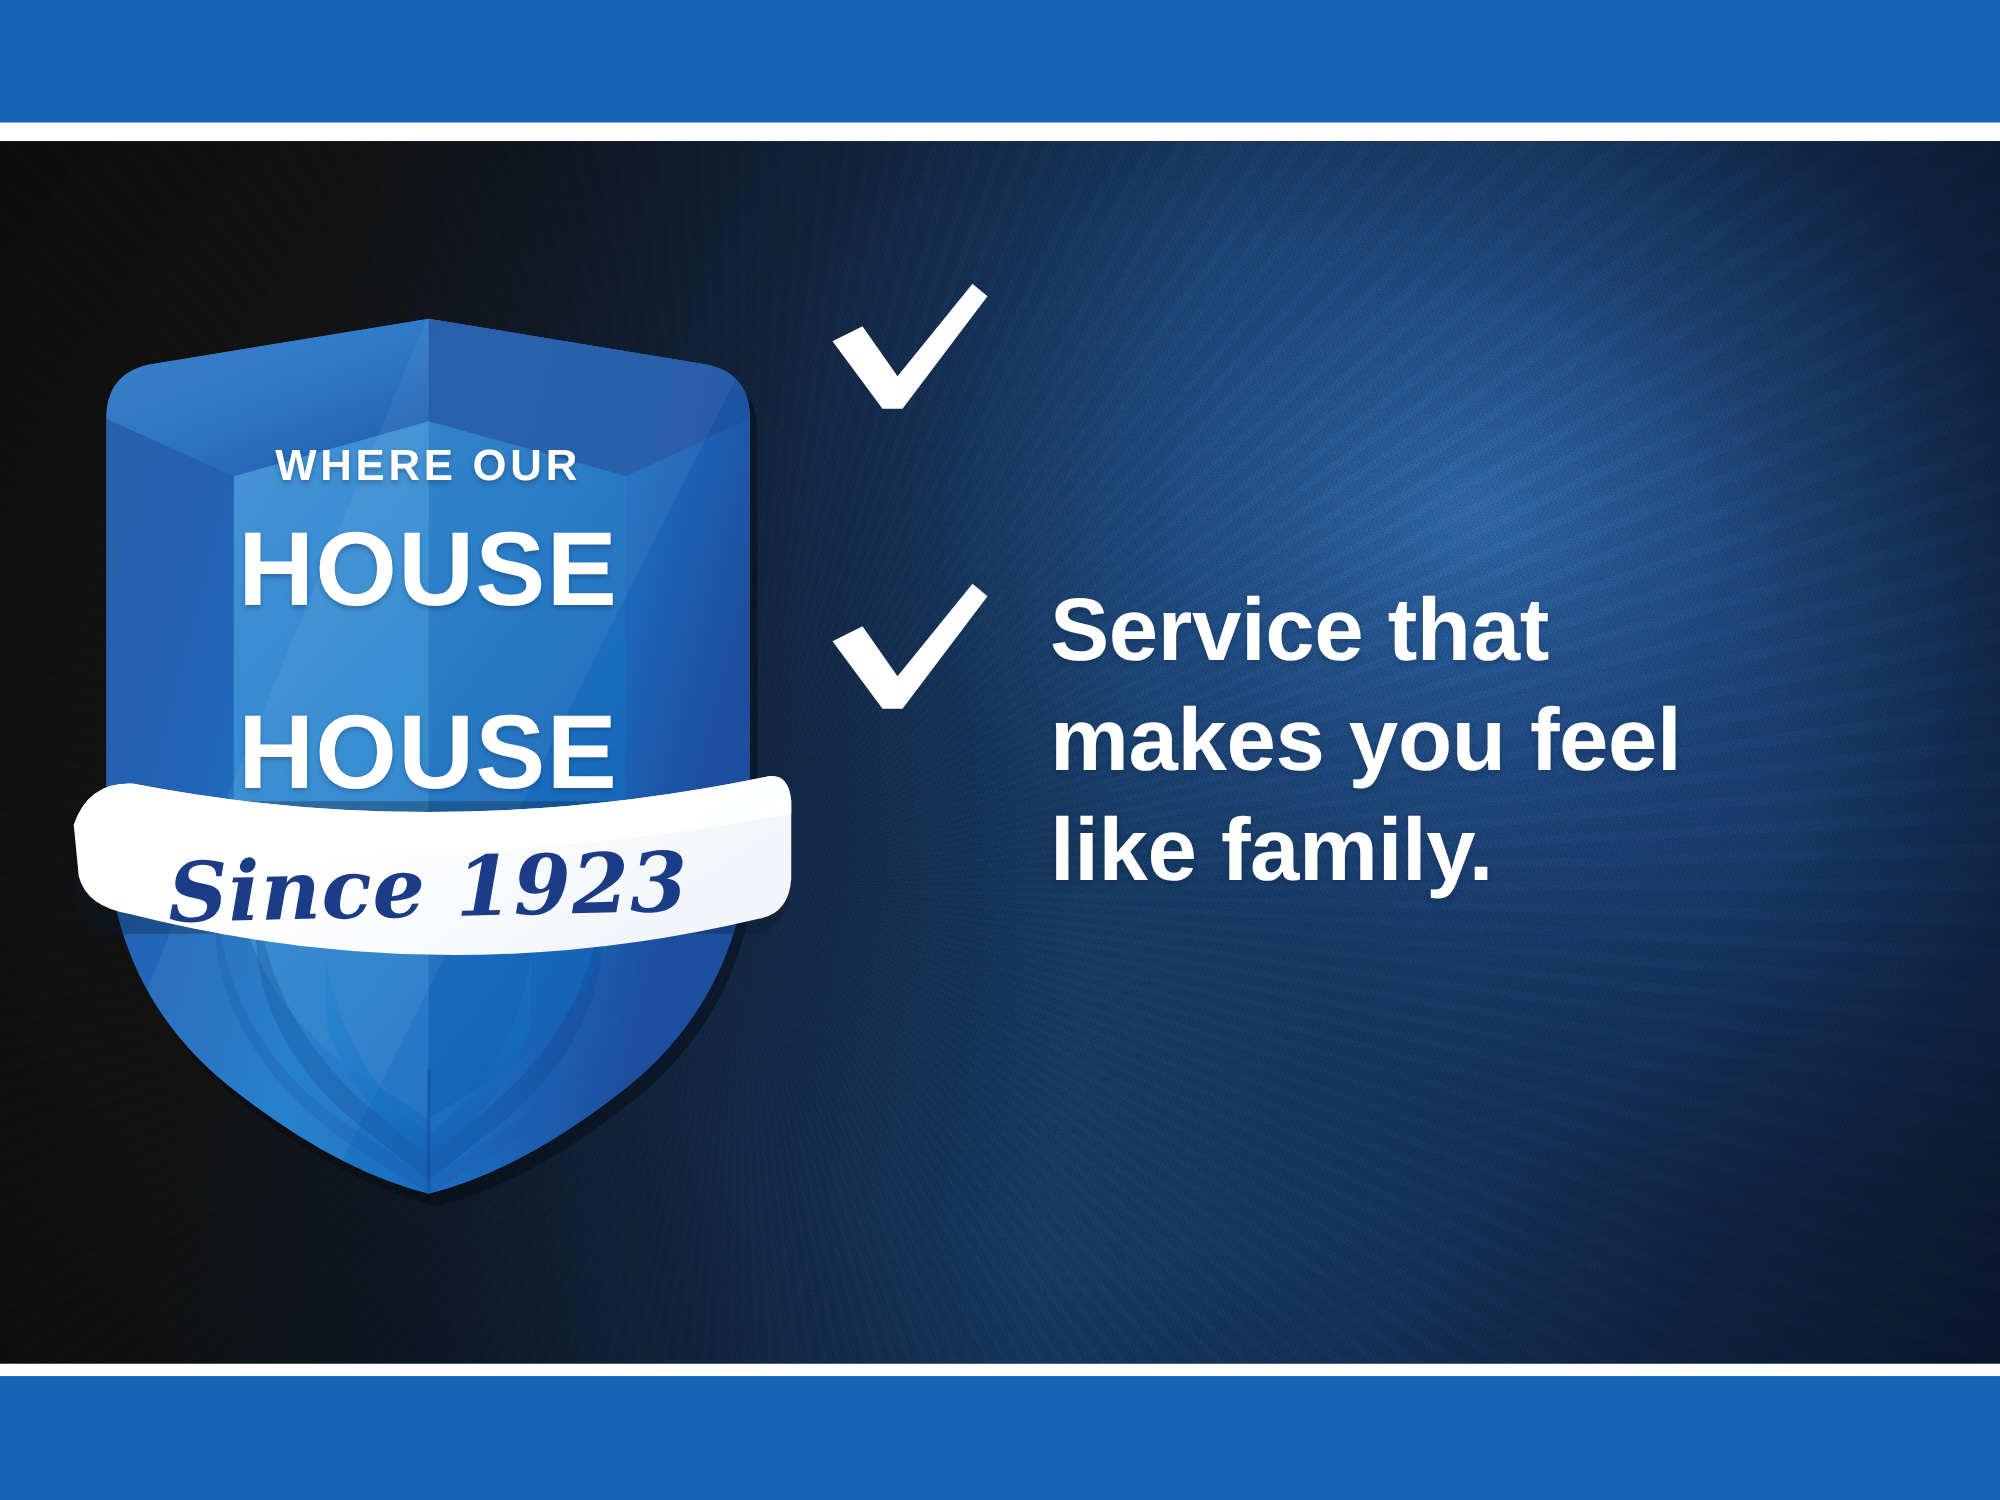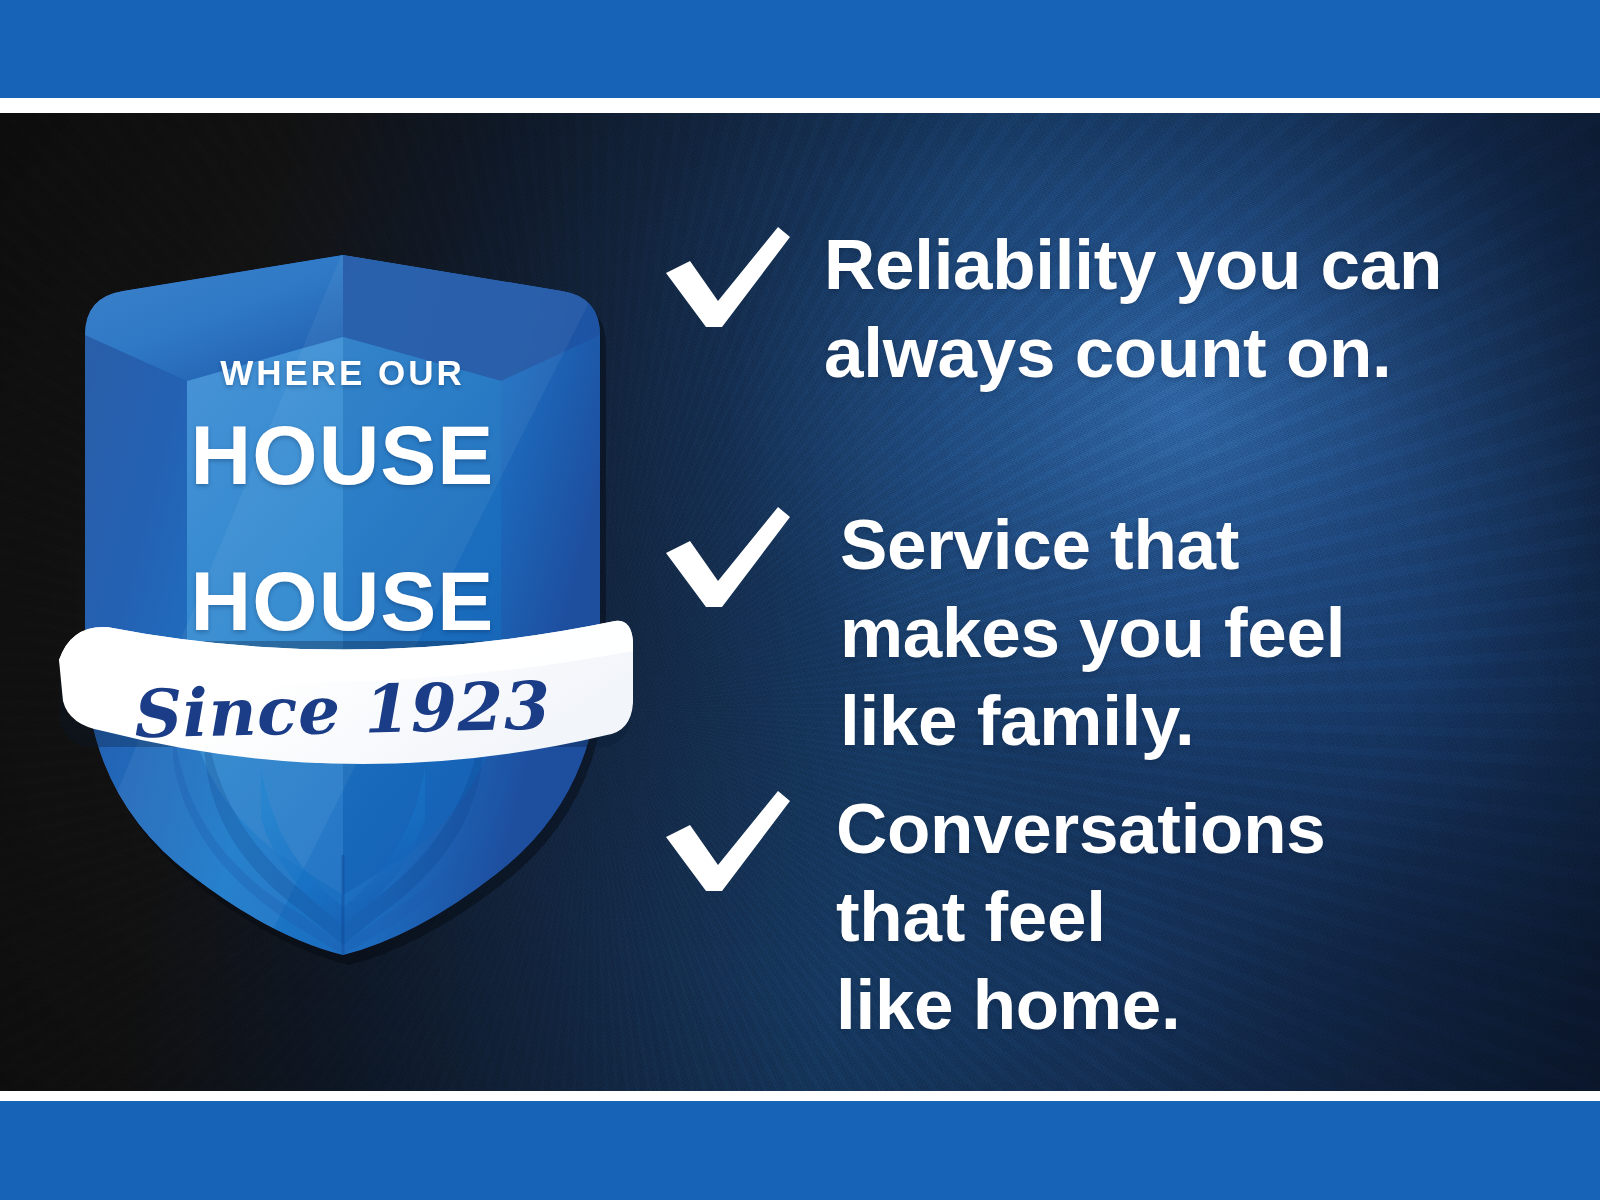--- a/index.html
+++ b/index.html
@@ -84,21 +84,21 @@
     position:absolute;left:0;top:516px;width:575px;text-align:center;
     font-family:"DejaVu Serif",serif;font-style:italic;font-weight:700;
     font-size:66px;color:#1B3C86;letter-spacing:.01em;
     transform:rotate(-1.2deg);
   }
 
   
   .list{position:absolute;left:660px;top:113px;width:880px;height:978px;}
   .item{position:absolute;left:0;display:flex;align-items:flex-start;}
   .item-1{top:108px;}
-  .item-2{top:348px;margin-top:40px;}
+  .item-2{top:348px;}
   .item-3{top:672px;}
   .check{width:150px;flex:0 0 150px;padding-top:4px;}
   .check svg{display:block;width:132px;height:104px;}
   .txt{
     color:#FFFFFF;font-family:"Liberation Sans",sans-serif;font-weight:700;
     font-size:71px;line-height:88px;letter-spacing:-.004em;
     white-space:pre-line;
     text-shadow:0 2px 5px rgba(4,18,40,.22);
   }
   .item-1 .txt{margin-left:14px;}
@@ -235,44 +235,32 @@
   </div>
 
   <div class="list">
 
     <div class="item item-1">
       <div class="check">
         <svg viewBox="0 0 132 104" xmlns="http://www.w3.org/2000/svg">
           <path d="M6,48 L30,36 L58,76 L118,2 L130,12 L62,102 L46,102 Z" fill="#FFFFFF"></path>
         </svg>
       </div>
-      <div class="txt">Reliability you can
-always count on.</div>
     </div>
 
     <div class="item item-2">
       <div class="check">
         <svg viewBox="0 0 132 104" xmlns="http://www.w3.org/2000/svg">
           <path d="M6,48 L30,36 L58,76 L118,2 L130,12 L62,102 L46,102 Z" fill="#FFFFFF"></path>
         </svg>
       </div>
       <div class="txt">Service that
 makes you feel
 like family.</div>
     </div>
 
-    <div class="item item-3">
-      <div class="check">
-        <svg viewBox="0 0 132 104" xmlns="http://www.w3.org/2000/svg">
-          <path d="M6,48 L30,36 L58,76 L118,2 L130,12 L62,102 L46,102 Z" fill="#FFFFFF"></path>
-        </svg>
-      </div>
-      <div class="txt">Conversations
-that feel
-like home.</div>
-    </div>
 
   </div>
 
   <div class="gap-bottom"></div>
   <div class="bar-bottom"></div>
 
 </div>
 
 </body></html>

